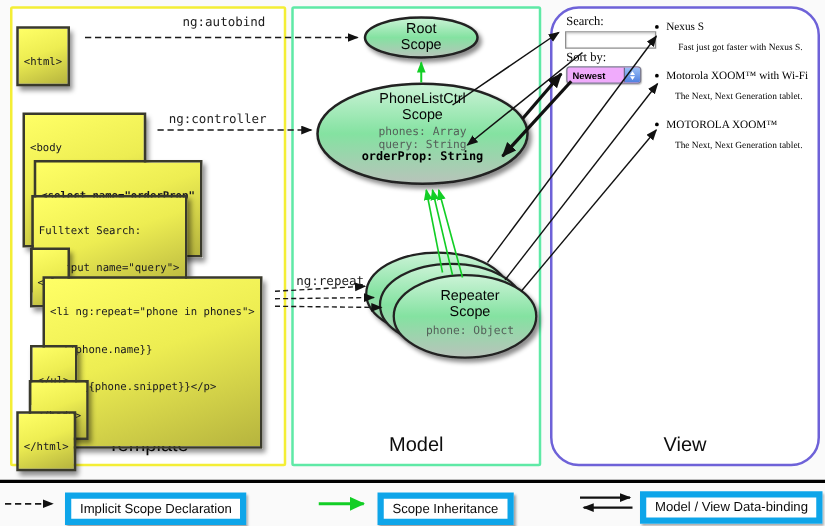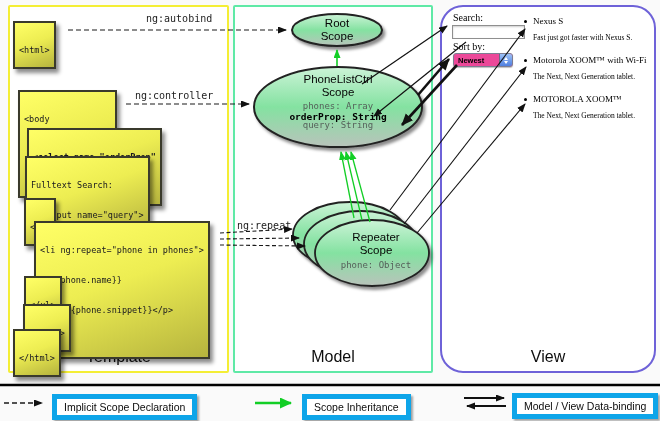--- a/index.html
+++ b/index.html
@@ -37,37 +37,37 @@
   .scope-prop.bold{font-weight:bold;color:#000;font-size:9.5px;}
 
   .view-label{position:absolute;font-family:"Liberation Serif",serif;font-size:10px;color:#000;}
   #search-input{
     position:absolute;left:452px;top:25px;width:67px;height:12px;
     border:1px solid #8f8f8f;background:#fff;box-shadow:inset 0 1px 2px rgba(0,0,0,0.2);
     font-size:9px;padding:0 2px;
   }
   #sort-select{
     position:absolute;left:453px;top:53px;width:60px;height:14px;
-    border:1px solid #7d7d92;border-radius:3px;background:#ec4899;
+    border:1px solid #7d7d92;border-radius:3px;background:#f0abfc;
     display:flex;align-items:center;box-sizing:border-box;overflow:hidden;
     box-shadow:0 1px 1px rgba(0,0,0,0.25);
   }
   #sort-select .val{flex:1;font-size:7.5px;font-weight:bold;padding-left:4px;color:#000;}
   #sort-select .stepper{
     width:12px;height:100%;background:linear-gradient(#9cc1f7,#4f7fe0);
     border-left:1px solid #6b6b88;display:flex;flex-direction:column;align-items:center;justify-content:center;gap:1px;
   }
   .tri-up{width:0;height:0;border-left:2.5px solid transparent;border-right:2.5px solid transparent;border-bottom:3px solid #fff;}
   .tri-down{width:0;height:0;border-left:2.5px solid transparent;border-right:2.5px solid transparent;border-top:3px solid #fff;}
 
   #view-items{position:absolute;left:522px;top:16px;width:120px;}
   .vi{position:relative;padding-left:11px;margin-bottom:12px;}
   .vi .dot{position:absolute;left:2px;top:4px;width:3px;height:3px;border-radius:50%;background:#000;}
   .vi .vt{font-family:"Liberation Serif",serif;font-size:9px;line-height:11px;white-space:nowrap;color:#000;}
-  .vi .vd{font-family:"Liberation Serif",serif;font-size:7.5px;line-height:10px;margin-top:6px;white-space:nowrap;color:#000;}
+  .vi .vd{font-family:"Liberation Serif",serif;font-size:7.5px;line-height:10px;margin-top:6px;white-space:nowrap;color:#000;text-align:right;}
 
   .legend-box{
     position:absolute;background:#fff;border:5px solid #0ea5e9;
     box-shadow:1.5px 2px 2px rgba(0,0,0,0.35);
     font-size:10.5px;line-height:14px;padding:1px 7px;color:#0b0b0b;white-space:nowrap;
   }
   #svg-layer{position:absolute;left:0;top:0;pointer-events:none;}
 </style>
 </head>
 <body>
@@ -207,22 +207,22 @@
 </svg>
 
 <div class="scope-text" style="left:292px;top:17px;width:90px;">
   <div class="scope-title">Root</div>
   <div class="scope-title">Scope</div>
 </div>
 <div class="scope-text" style="left:254px;top:73px;width:168px;">
   <div class="scope-title">PhoneListCtrl</div>
   <div class="scope-title" style="margin-bottom:3px;">Scope</div>
   <div class="scope-prop">phones: Array</div>
+  <div class="scope-prop">query: String</div>
   <div class="scope-prop bold">orderProp: String</div>
-  <div class="scope-prop">query: String</div>
 </div>
 <div class="scope-text" style="left:316px;top:231px;width:120px;">
   <div class="scope-title">Repeater</div>
   <div class="scope-title" style="margin-bottom:4px;">Scope</div>
   <div class="scope-prop">phone: Object</div>
 </div>
 
 <div class="legend-box" style="left:52px;top:394px;">Implicit Scope Declaration</div>
 <div class="legend-box" style="left:302px;top:394px;">Scope Inheritance</div>
 <div class="legend-box" style="left:512px;top:393px;">Model / View Data-binding</div>

